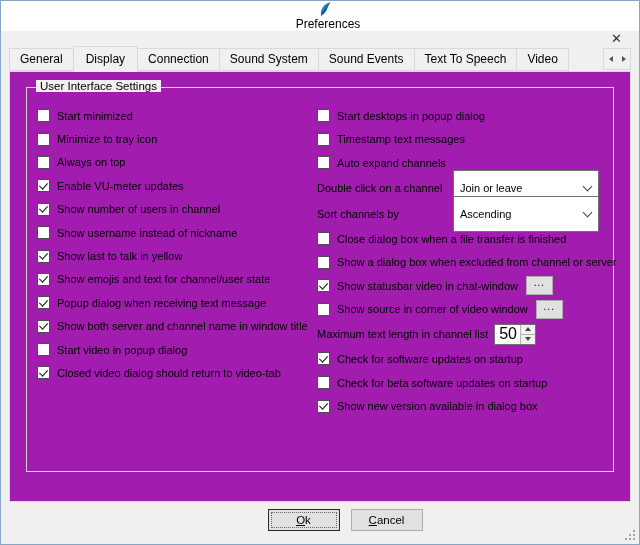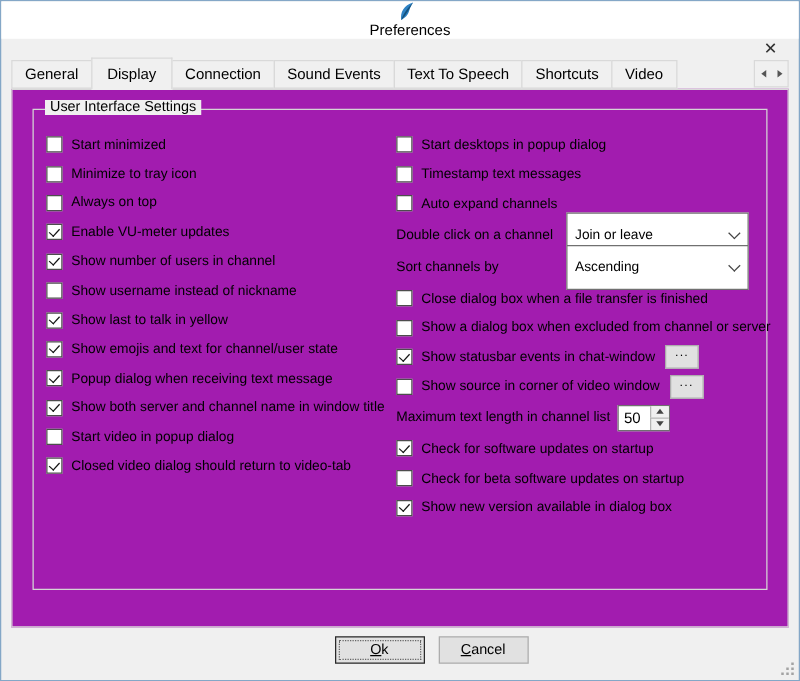--- a/index.html
+++ b/index.html
@@ -28,21 +28,21 @@
   .row.combo-row{height:26px;}
   .lbl{font-size:11px;}
   .cb{box-sizing:border-box;width:13px;height:13px;background:#fff;border:1px solid #4d4d4d;margin-right:7px;position:relative;flex:0 0 13px;}
   .cb.checked::after{content:"";position:absolute;left:3px;top:0.5px;width:4px;height:7px;border:solid #151515;border-width:0 1.7px 1.7px 0;transform:rotate(42deg);}
   .combo{box-sizing:border-box;height:36px;border:1px solid #707070;background:#fff;display:flex;align-items:center;padding:0 7px 0 6px;font-size:11px;}
   .combo-lang{width:132px;margin-left:auto;margin-right:8px;}
   .combo-right{width:146px;margin-left:auto;margin-right:4px;}
   .chev{margin-left:auto;width:6px;height:6px;border-right:1.4px solid #444;border-bottom:1.4px solid #444;transform:rotate(45deg);margin-top:-3px;flex:0 0 auto;}
   .mini-btn{box-sizing:border-box;width:27px;height:19px;border:1px solid #adadad;background:#e1e1e1;font-size:10px;display:flex;align-items:flex-start;justify-content:center;margin-left:8px;letter-spacing:1px;line-height:12px;}
   .spin{display:flex;align-items:stretch;box-sizing:border-box;height:21px;border:1px solid #707070;background:#fff;margin-left:6px;}
-  .spin-val{width:21px;font-size:12px;display:flex;align-items:center;padding-left:4px;}
+  .spin-val{width:21px;font-size:16px;display:flex;align-items:center;padding-left:4px;}
   .spin-btns{display:flex;flex-direction:column;width:15px;}
   .spin-btn{flex:1;display:flex;align-items:center;justify-content:center;background:#f0f0f0;border-left:1px solid #b5b5b5;}
   .spin-btn + .spin-btn{border-top:1px solid #b5b5b5;}
   .tri-up{width:0;height:0;border-left:3px solid transparent;border-right:3px solid transparent;border-bottom:4px solid #444;}
   .tri-down{width:0;height:0;border-left:3px solid transparent;border-right:3px solid transparent;border-top:4px solid #444;}
   .btn-row{position:absolute;left:0;right:0;bottom:13px;display:flex;justify-content:center;gap:11px;transform:translateX(25px);}
   .btn{box-sizing:border-box;min-width:72px;height:22px;border:1px solid #adadad;background:#e1e1e1;font-size:11.5px;display:flex;align-items:center;justify-content:center;padding:0 10px;}
   .btn.default{border:1px solid #292929;outline:1px dotted #666;outline-offset:-4px;}
   .accel{text-decoration:underline;}
   .grip{position:absolute;right:3px;bottom:3px;width:13px;height:13px;}
@@ -64,23 +64,23 @@
     <span class="title">Preferences</span>
     <div class="close-btn">
       <span>✕</span>
     </div>
   </div>
 
   <div class="tabbar">
     <div class="tab">General</div>
     <div class="tab active">Display</div>
     <div class="tab">Connection</div>
+    <div class="tab">Sound System</div>
     <div class="tab">Sound Events</div>
     <div class="tab">Text To Speech</div>
-    <div class="tab">Shortcuts</div>
     <div class="tab">Video</div>
     <div class="tab-scroll">
       <span class="arr">
           <span class="tri-l"></span>
         </span>
       <span class="arr">
           <span class="tri-r"></span>
         </span>
     </div>
   </div>
@@ -175,21 +175,21 @@
             <span class="cb"></span>
             <span class="lbl">Close dialog box when a file transfer is finished</span>
           </div>
           <div class="row">
             <span class="cb"></span>
             <span class="lbl">Show a dialog box when excluded from channel or server</span>
           </div>
 
           <div class="row">
             <span class="cb checked"></span>
-            <span class="lbl">Show statusbar events in chat-window</span>
+            <span class="lbl">Show statusbar video in chat-window</span>
             <span class="mini-btn">...</span>
           </div>
           <div class="row">
             <span class="cb"></span>
             <span class="lbl">Show source in corner of video window</span>
             <span class="mini-btn">...</span>
           </div>
 
           <div class="row combo-row">
             <span class="lbl">Maximum text length in channel list</span>

